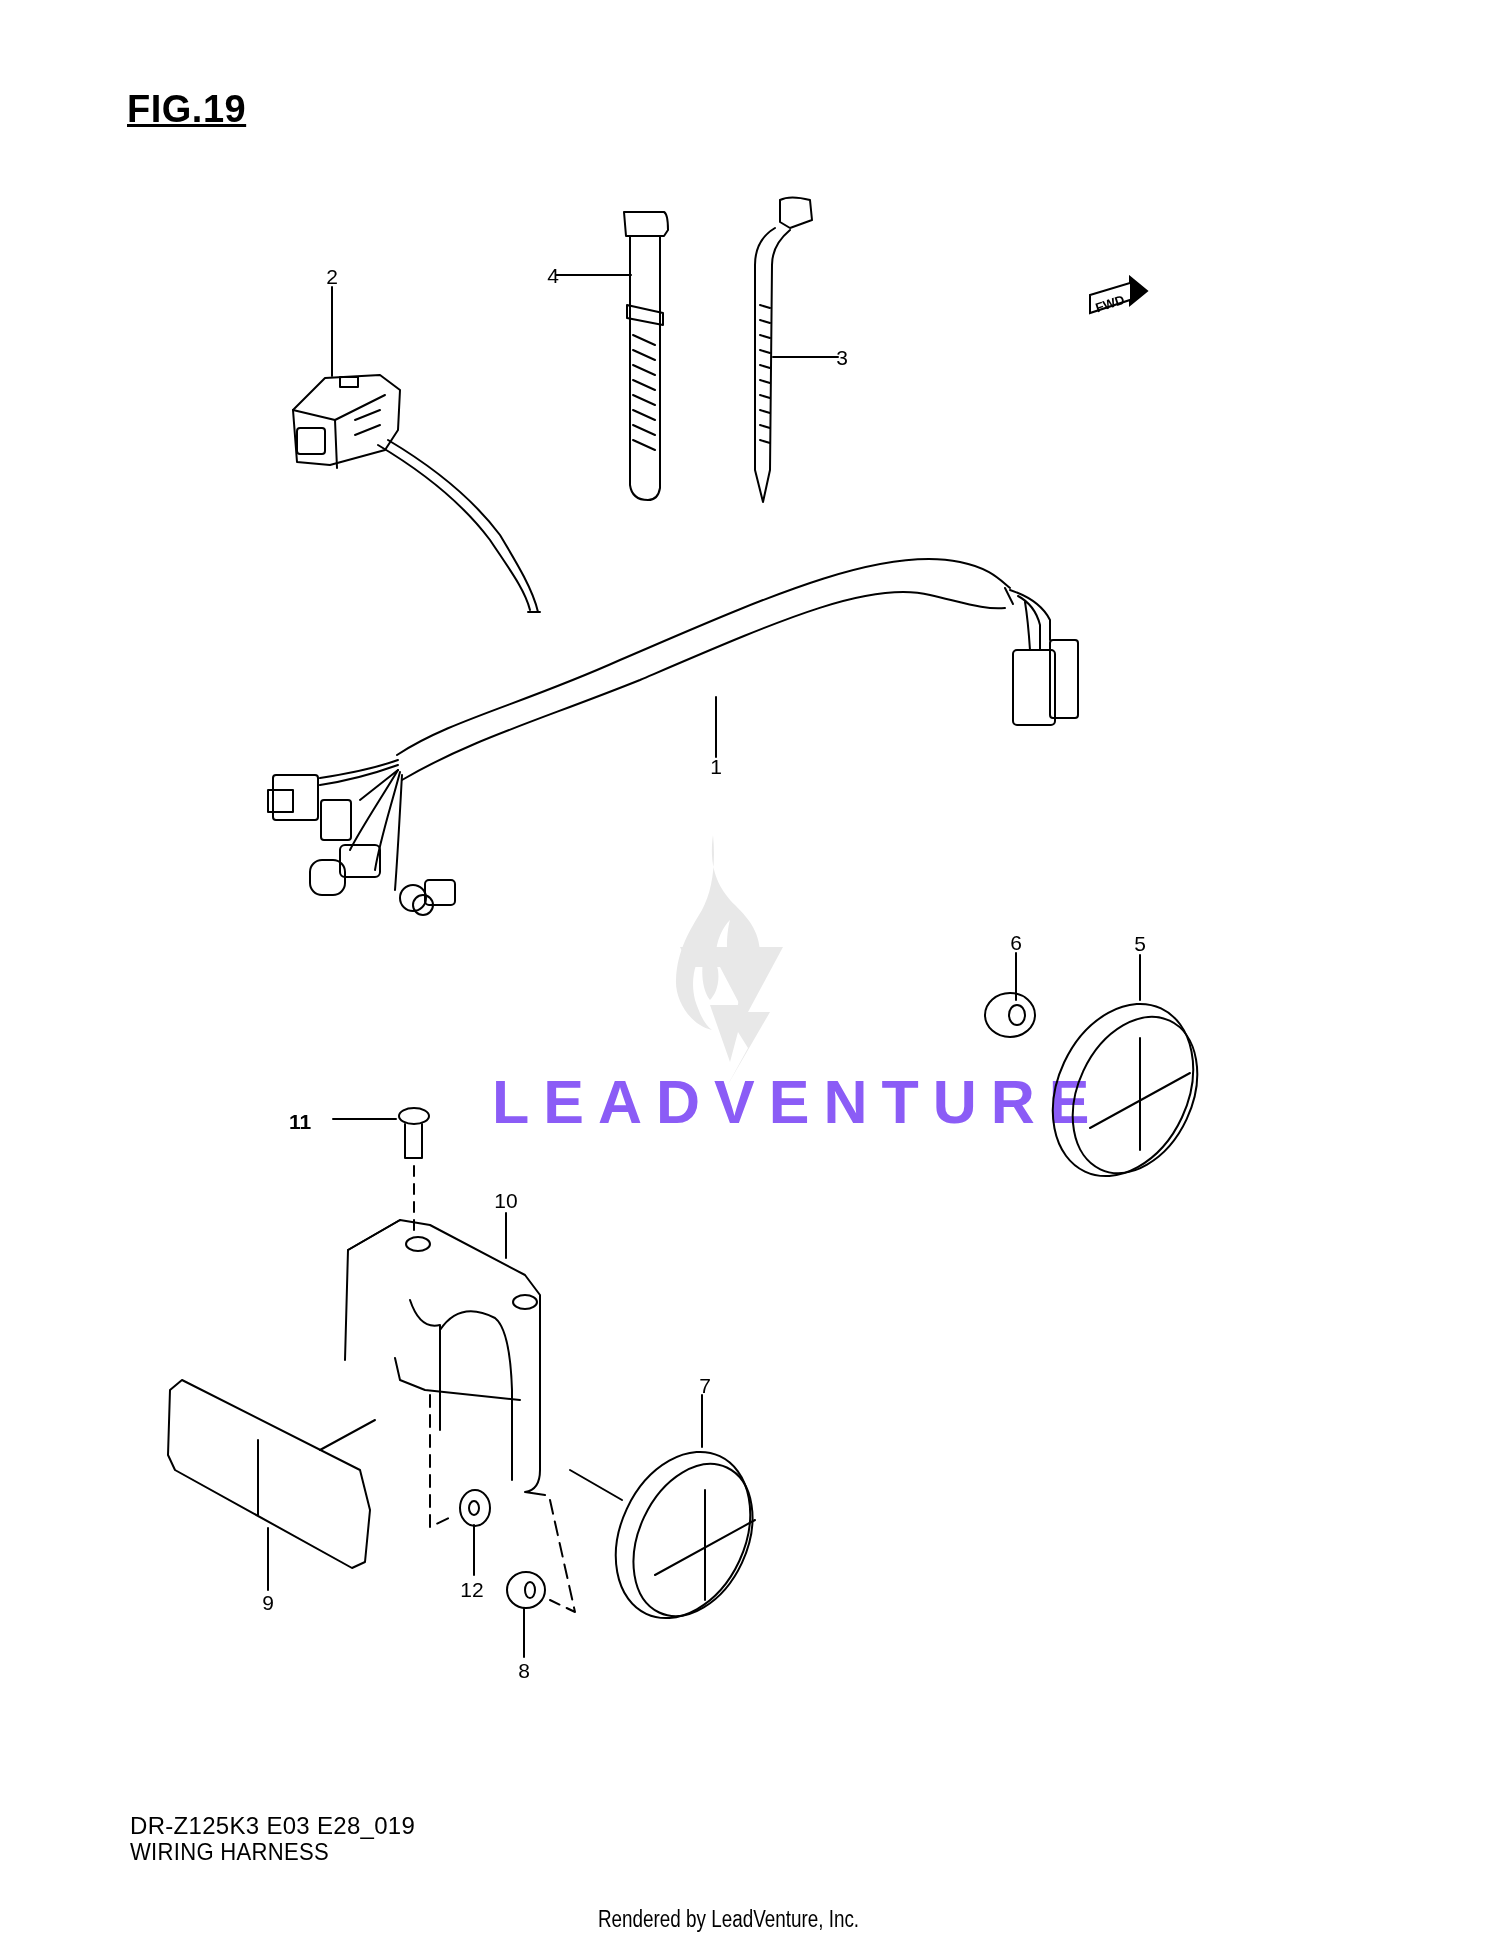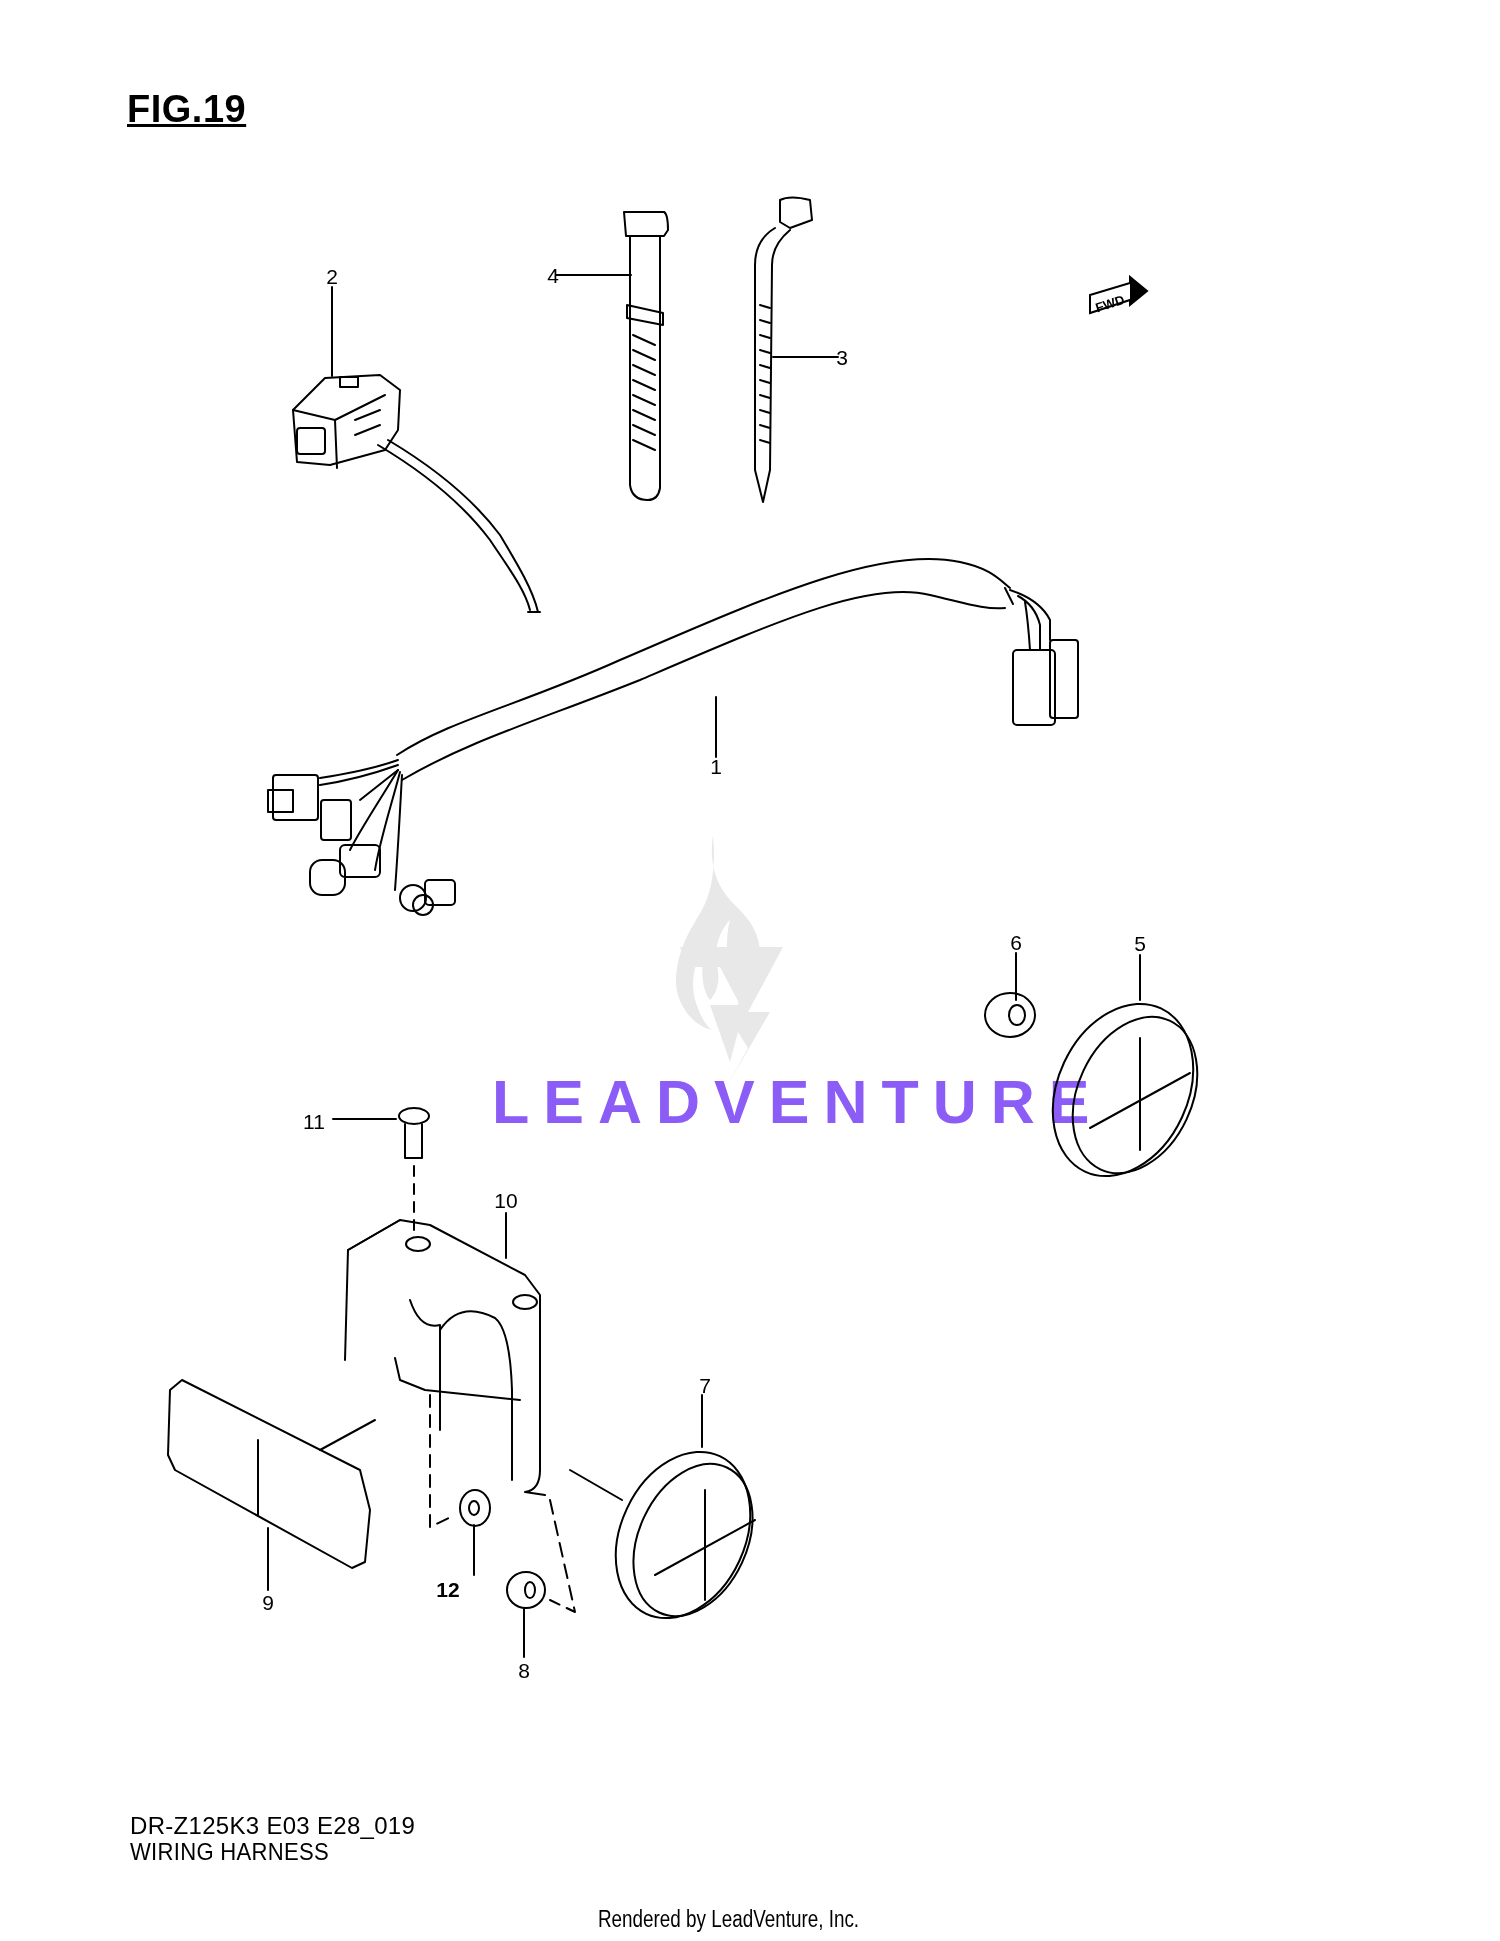--- a/index.html
+++ b/index.html
@@ -150,22 +150,22 @@
     <text x="10" y="33" font-size="13" font-family="Liberation Sans, sans-serif" transform="rotate(-18 25 28)" fill="#000" font-weight="bold">FWD</text>
   </svg>
 </div>
 
 <div class="callout" style="left:332px; top:276px;">2</div>
 <div class="callout" style="left:553px; top:275px;">4</div>
 <div class="callout" style="left:842px; top:357px;">3</div>
 <div class="callout" style="left:716px; top:766px;">1</div>
 <div class="callout" style="left:1016px; top:942px;">6</div>
 <div class="callout" style="left:1140px; top:943px;">5</div>
-<div class="callout" style="left:314px; top:1121px;">11</div>
+<div class="callout" style="left:300px; top:1121px;font-weight:bold;">11</div>
 <div class="callout" style="left:506px; top:1200px;">10</div>
 <div class="callout" style="left:705px; top:1385px;">7</div>
 <div class="callout" style="left:268px; top:1602px;">9</div>
-<div class="callout" style="left:448px; top:1589px;font-weight:bold;">12</div>
+<div class="callout" style="left:472px; top:1589px;">12</div>
 <div class="callout" style="left:524px; top:1670px;">8</div>
 
 <div class="footer-code">DR-Z125K3 E03 E28_019</div>
 <div class="footer-name">WIRING HARNESS</div>
 <div class="rendered-by">Rendered by LeadVenture, Inc.</div>
 
 </body></html>

